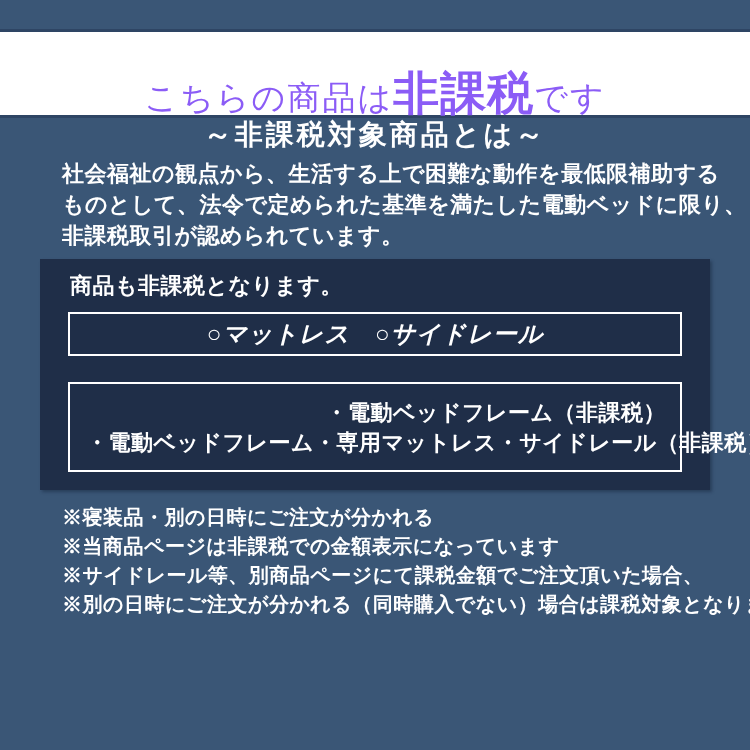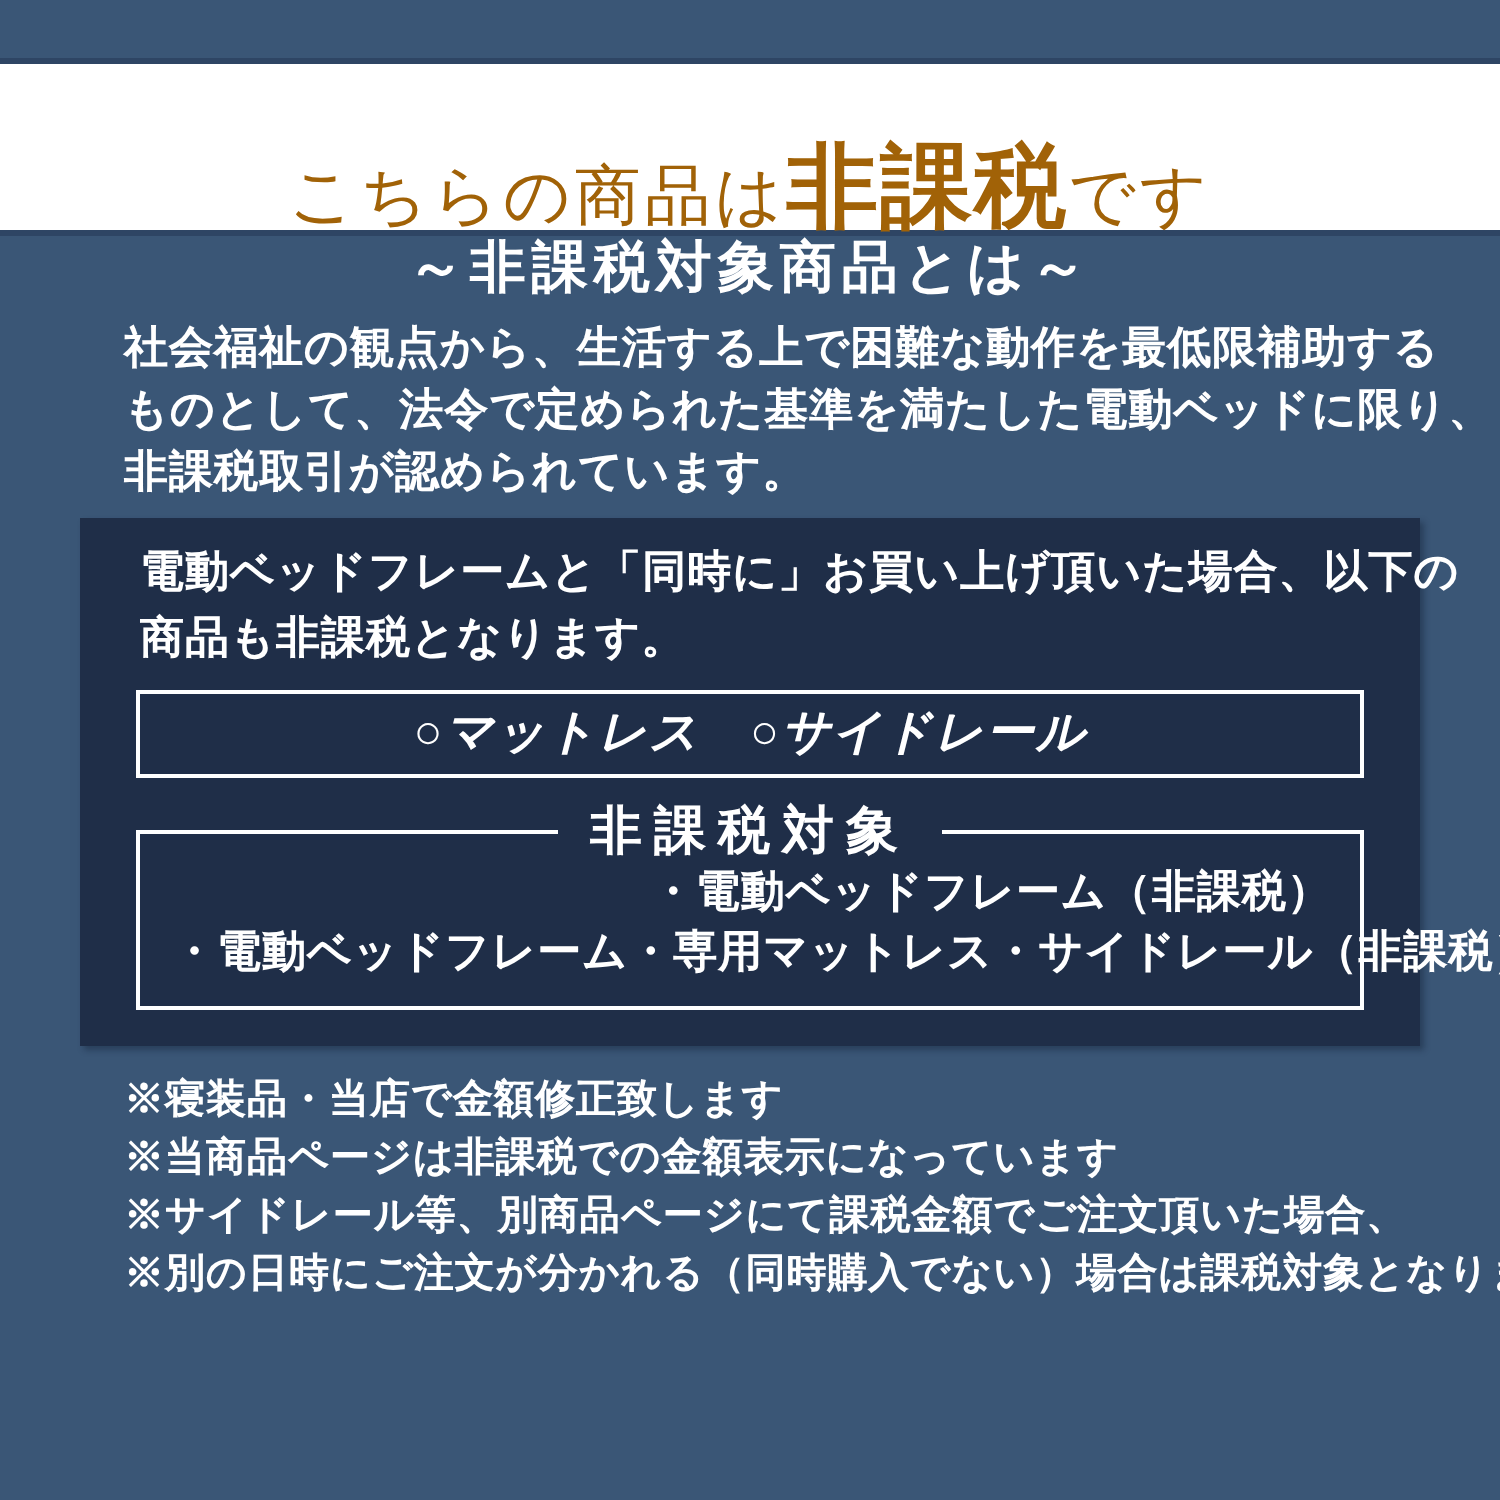--- a/index.html
+++ b/index.html
@@ -24,21 +24,21 @@
 
   .title-band {
     height: 86px;
     background: #ffffff;
     border-bottom: 3px solid #2e4564;
     display: flex;
     align-items: center;
     justify-content: center;
   }
   .title {
-    color: #a16207;
+    color: #8b5cf6;
     font-size: 33px;
     font-weight: 500;
     letter-spacing: 2px;
     white-space: nowrap;
     margin-top: 40px;
   }
   .title .hl {
     font-size: 46px;
     font-weight: 700;
     letter-spacing: 1px;
@@ -150,39 +150,37 @@
 
     <p class="intro-body">
       <span>社会福祉の観点から、生活する上で困難な動作を最低限補助する</span>
       <span>ものとして、法令で定められた基準を満たした電動ベッドに限り、</span>
       <span>非課税取引が認められています。</span>
     </p>
 
     <div class="dark-box">
 
       <p class="box-desc">
-        <span>電動ベッドフレームと「同時に」お買い上げ頂いた場合、以下の</span>
         <span>商品も非課税となります。</span>
       </p>
 
       <div class="items-box">
         <span>○マットレス　○サイドレール</span>
       </div>
 
       <div class="target-box">
-        <span class="target-legend">非課税対象</span>
         <ul class="target-list">
           <li>・電動ベッドフレーム（非課税）</li>
           <li>・電動ベッドフレーム・専用マットレス・サイドレール（非課税）</li>
         </ul>
       </div>
 
     </div>
 
     <div class="notes">
-      <div class="note-line">※寝装品・当店で金額修正致します</div>
+      <div class="note-line">※寝装品・別の日時にご注文が分かれる</div>
       <div class="note-line">※当商品ページは非課税での金額表示になっています</div>
       <div class="note-line">※サイドレール等、別商品ページにて課税金額でご注文頂いた場合、</div>
       <div class="note-line">※別の日時にご注文が分かれる（同時購入でない）場合は課税対象となります</div>
     </div>
 
   </div>
 </div>
 
 </body></html>

